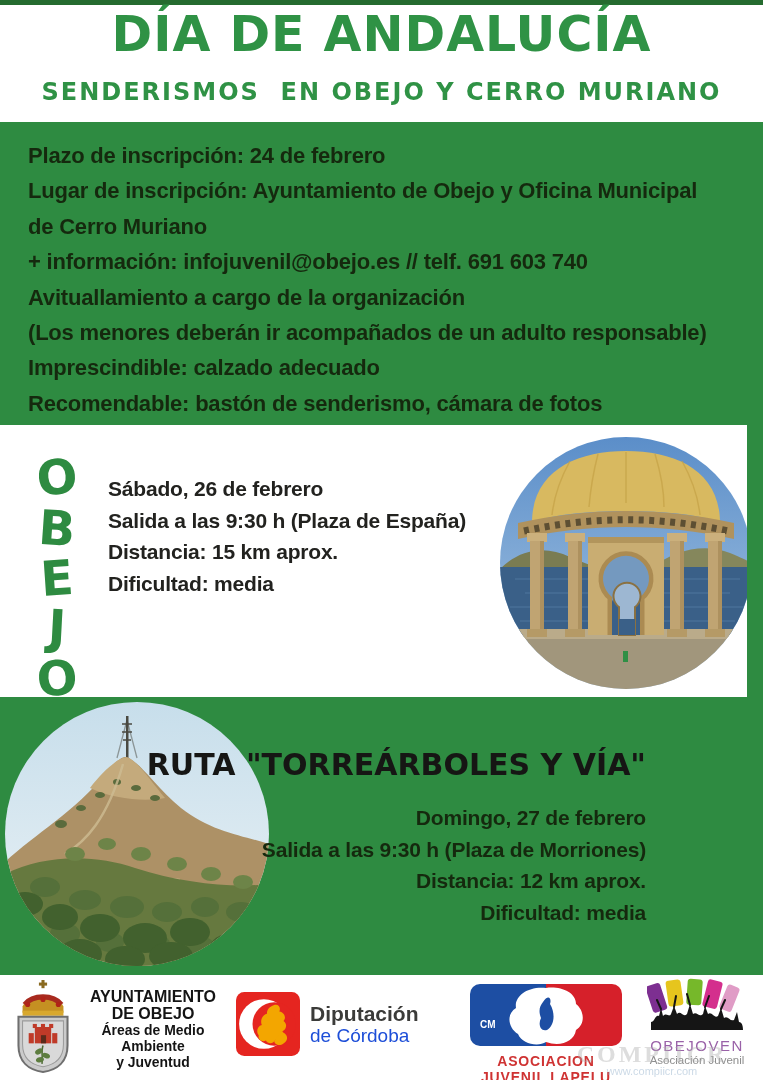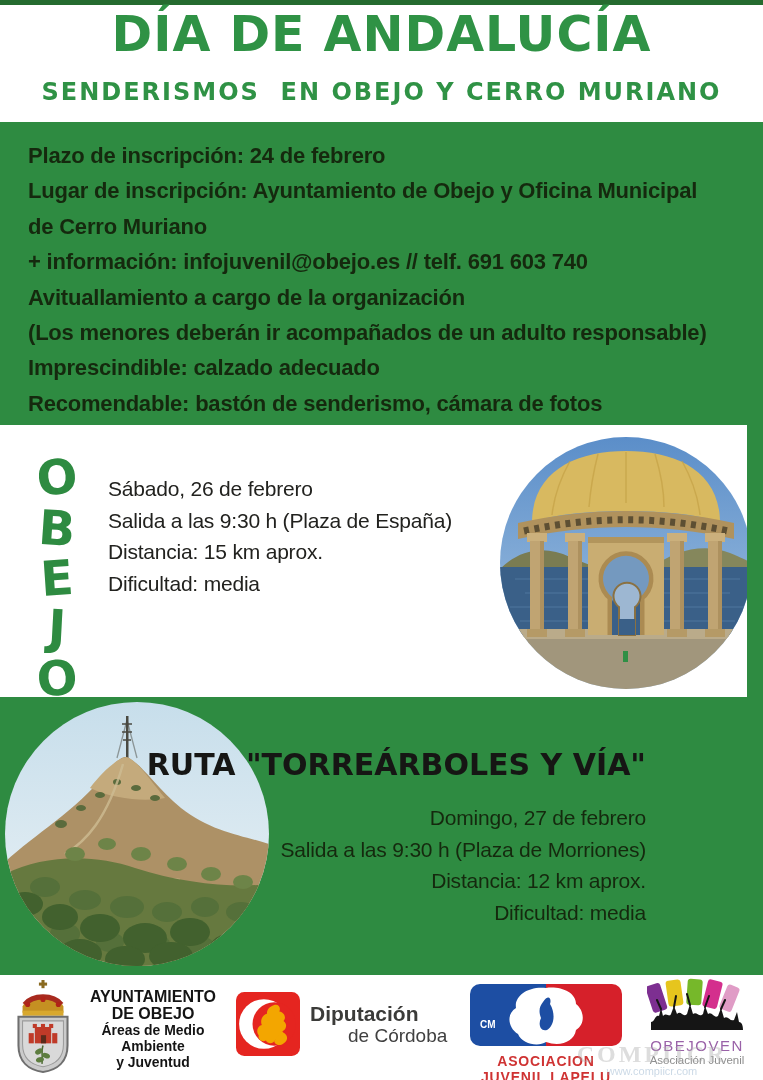--- a/index.html
+++ b/index.html
@@ -22,39 +22,39 @@
   .info-line{font-size:22px;line-height:35.4px;color:var(--ink_green);font-weight:600;letter-spacing:-0.2px;}
   
   .section-obejo{position:absolute;top:425px;left:0;width:763px;height:272px;background:#fff;}
   .obejo-letter{position:absolute;left:28px;width:58px;text-align:center;line-height:1;
          font-family:"DejaVu Sans",sans-serif;font-weight:bold;font-size:48px;color:var(--green);}
   .ol1{top:28px;transform:rotate(-6deg);} .ol2{top:79px;transform:rotate(4deg);}
   .ol3{top:129px;transform:rotate(-4deg);} .ol4{top:178px;transform:rotate(3deg);}
   .ol5{top:229px;transform:rotate(-5deg);}
   .route-obejo{position:absolute;left:108px;top:48px;}
   .route-title1{margin:0 0 17px;font-family:"DejaVu Sans",sans-serif;font-weight:bold;font-size:34px;color:#1b1b19;}
-  .route-detail{font-size:21px;font-weight:normal;color:#22221f;line-height:31.5px;letter-spacing:-0.2px;}
+  .route-detail{font-size:21px;font-weight:bold;color:#22221f;line-height:31.5px;letter-spacing:-0.2px;}
   .photo-morabito{position:absolute;left:500px;top:12px;width:252px;height:252px;border-radius:50%;overflow:hidden;}
   .right-strip{position:absolute;right:0;top:0;width:16px;height:272px;background:var(--green);}
   
   .section-cerro{position:absolute;top:697px;left:0;width:763px;height:278px;background:var(--green);}
   .photo-hill{position:absolute;left:5px;top:5px;width:264px;height:264px;border-radius:50%;overflow:hidden;}
   .route-cerro{position:absolute;right:117px;top:50px;text-align:right;}
   .route-title2{margin:0 0 20px;font-family:"DejaVu Sans",sans-serif;font-weight:bold;font-size:30px;color:#161614;}
   .route-cerro .route-detail{font-size:21px;line-height:31.6px;color:var(--ink_green);}
   
   .footer{position:absolute;top:975px;left:0;width:763px;height:105px;background:#fff;padding-left:8px;}
   .coat{position:absolute;left:14px;top:5px;width:58px;height:94px;}
   .ayto-text{position:absolute;left:76px;top:13px;width:154px;text-align:center;color:#141414;}
   .ayto-l1,.ayto-l2{font-size:16px;font-weight:bold;line-height:17px;font-family:"Liberation Sans",sans-serif;}
   .ayto-l3,.ayto-l4{font-size:14.5px;font-weight:bold;line-height:16px;transform:scaleX(.96);}
   .dipu-logo{position:absolute;left:236px;top:17px;width:64px;height:64px;}
   .dipu-text{position:absolute;left:310px;top:27px;text-align:left;}
   .dipu-l1{font-size:21px;font-weight:bold;color:#3b3b39;line-height:23px;}
-  .dipu-l2{font-size:19px;color:#404040;line-height:22px;margin-left:38px;}
+  .dipu-l2{font-size:19px;color:#1d4ed8;line-height:22px;}
   .lapelu{position:absolute;left:470px;top:9px;width:152px;text-align:center;}
   .lapelu-caption{margin-top:3px;font-family:Liberation Sans, sans-serif;font-weight:bold;
          font-size:14px;color:#cf3333;letter-spacing:0.8px;}
   .obejoven{position:absolute;left:644px;top:3px;width:106px;text-align:center;}
   .obejoven-name{font-size:15px;color:#9a62a8;letter-spacing:1.5px;margin-top:1px;}
   .obejoven-caption{font-size:11.5px;color:#8d8d8d;margin-top:0;}
   .watermark{position:absolute;right:2px;bottom:3px;width:234px;text-align:center;pointer-events:none;}
   .wm1{font-size:24px;font-weight:bold;color:rgba(175,175,175,.42);letter-spacing:3px;
        font-family:"Liberation Serif",serif;}
   .wm2{font-size:11px;color:rgba(140,170,200,.45);margin-top:-3px;}

